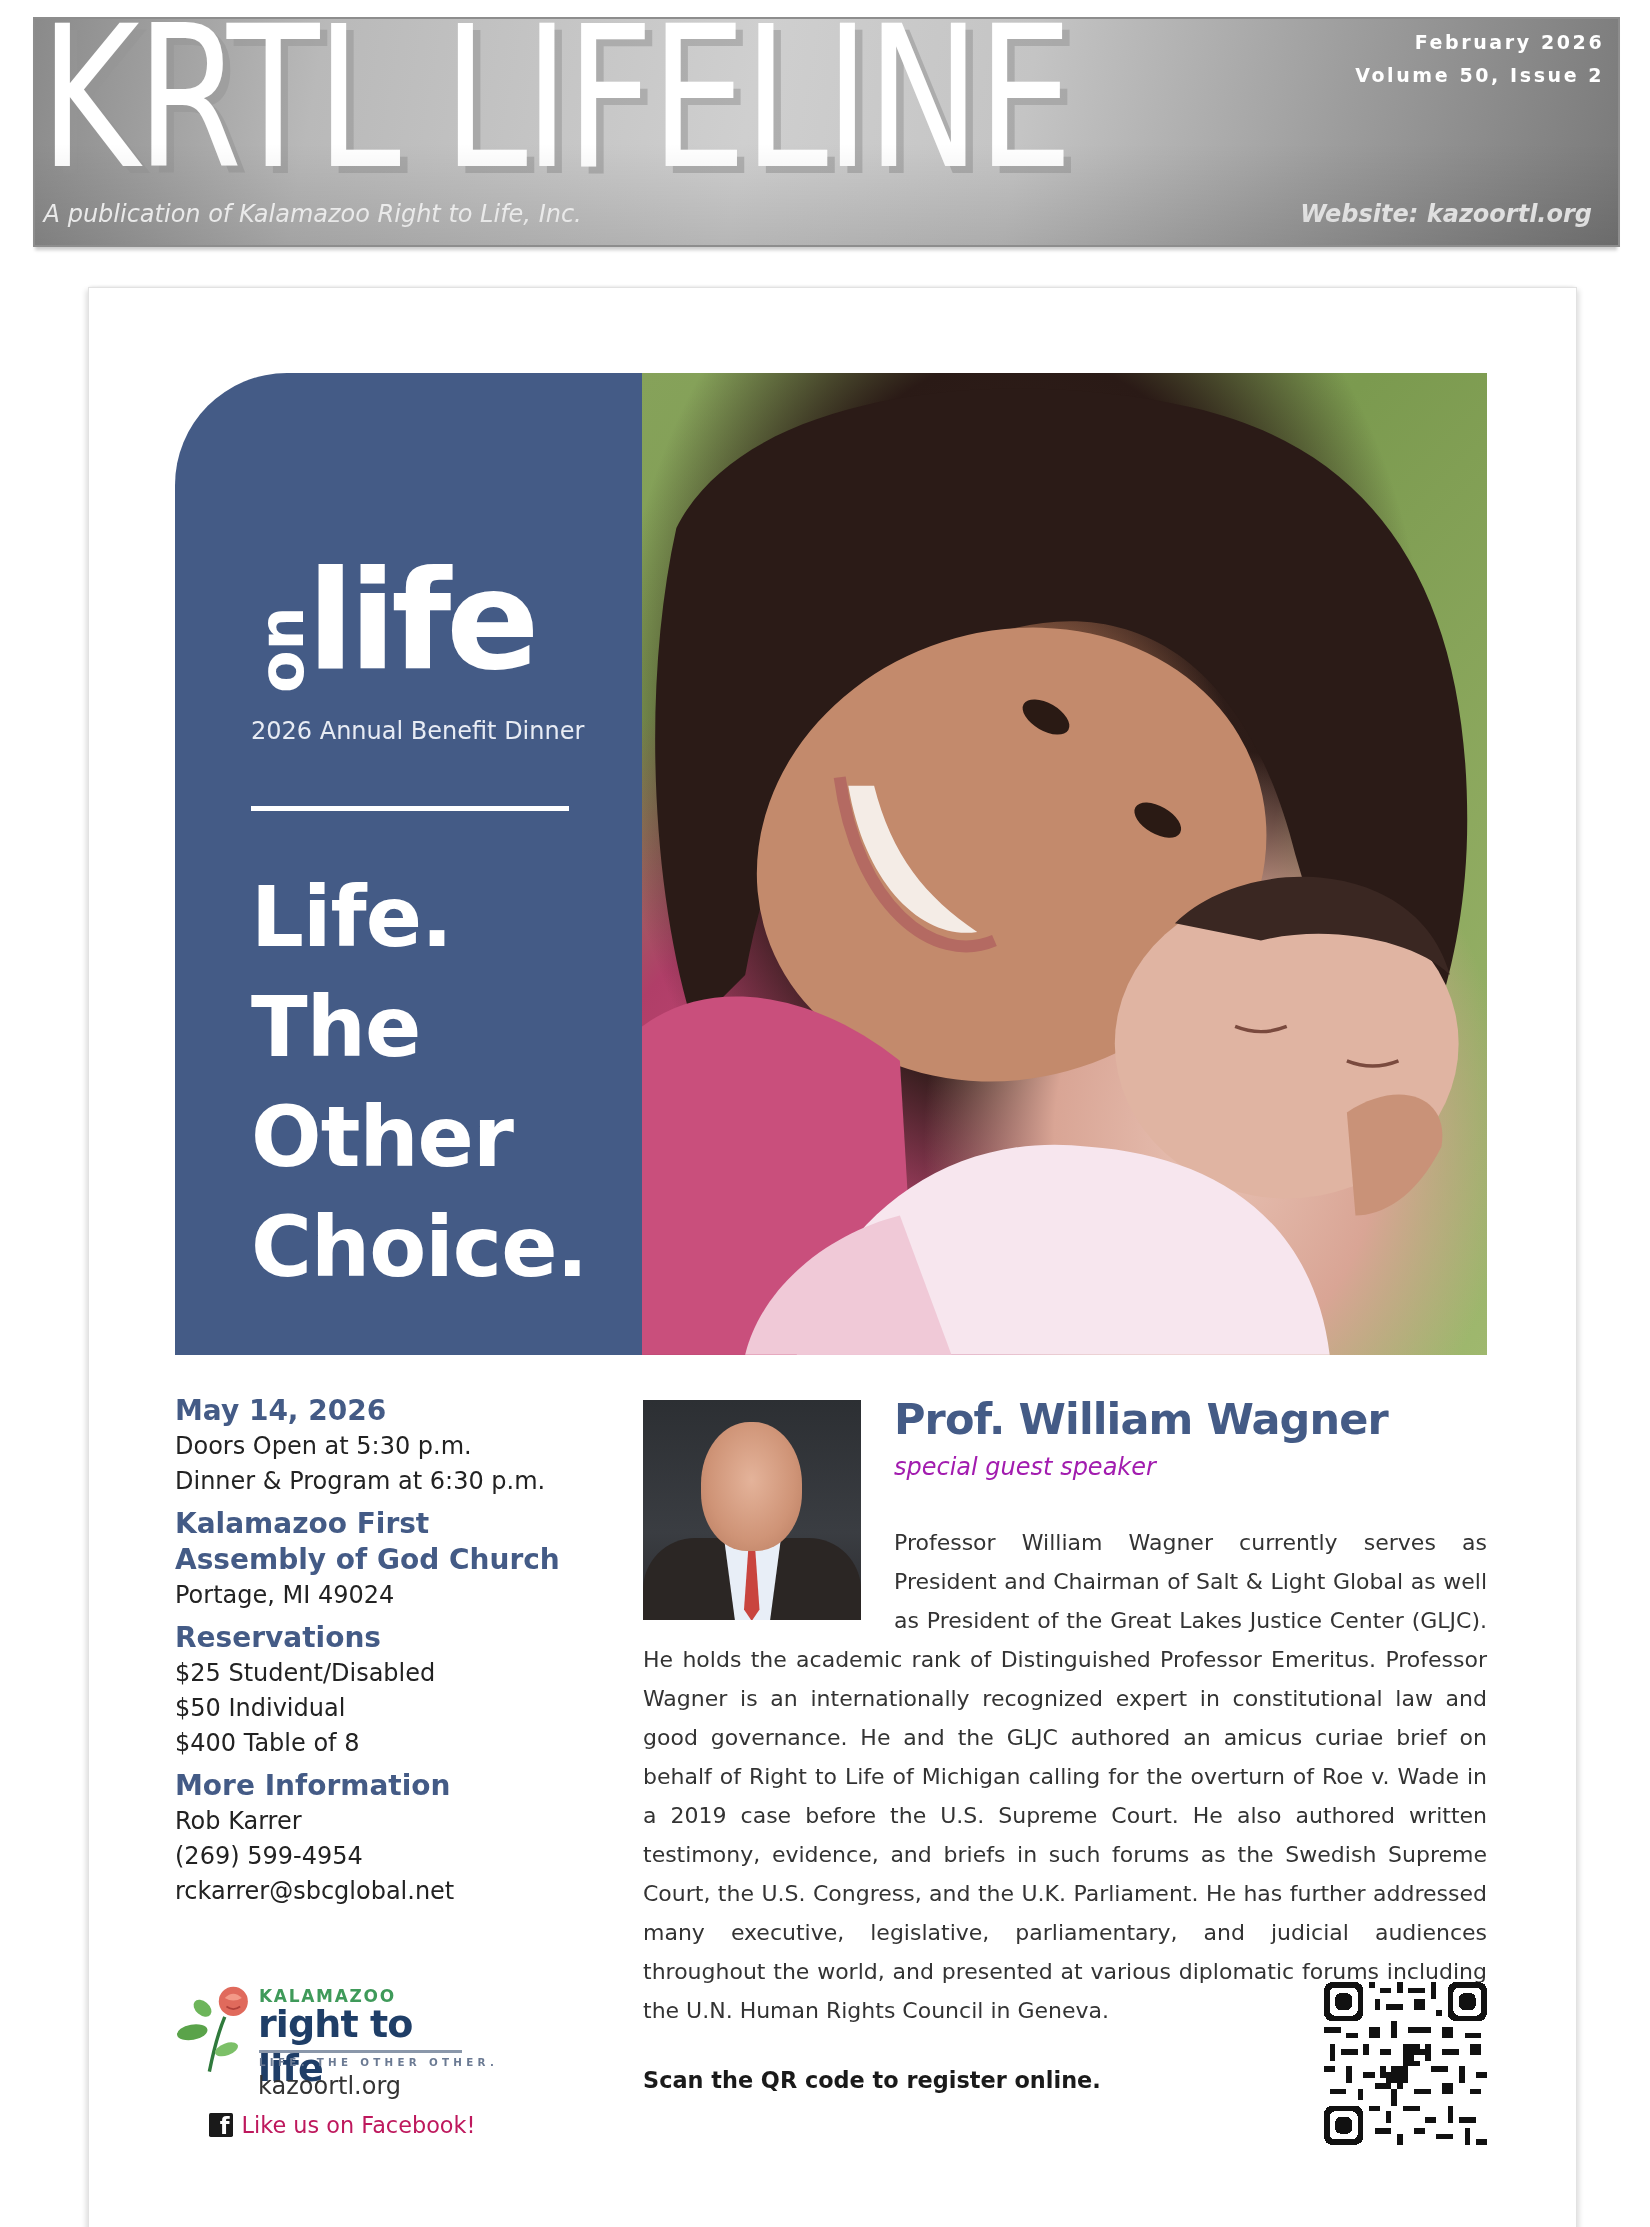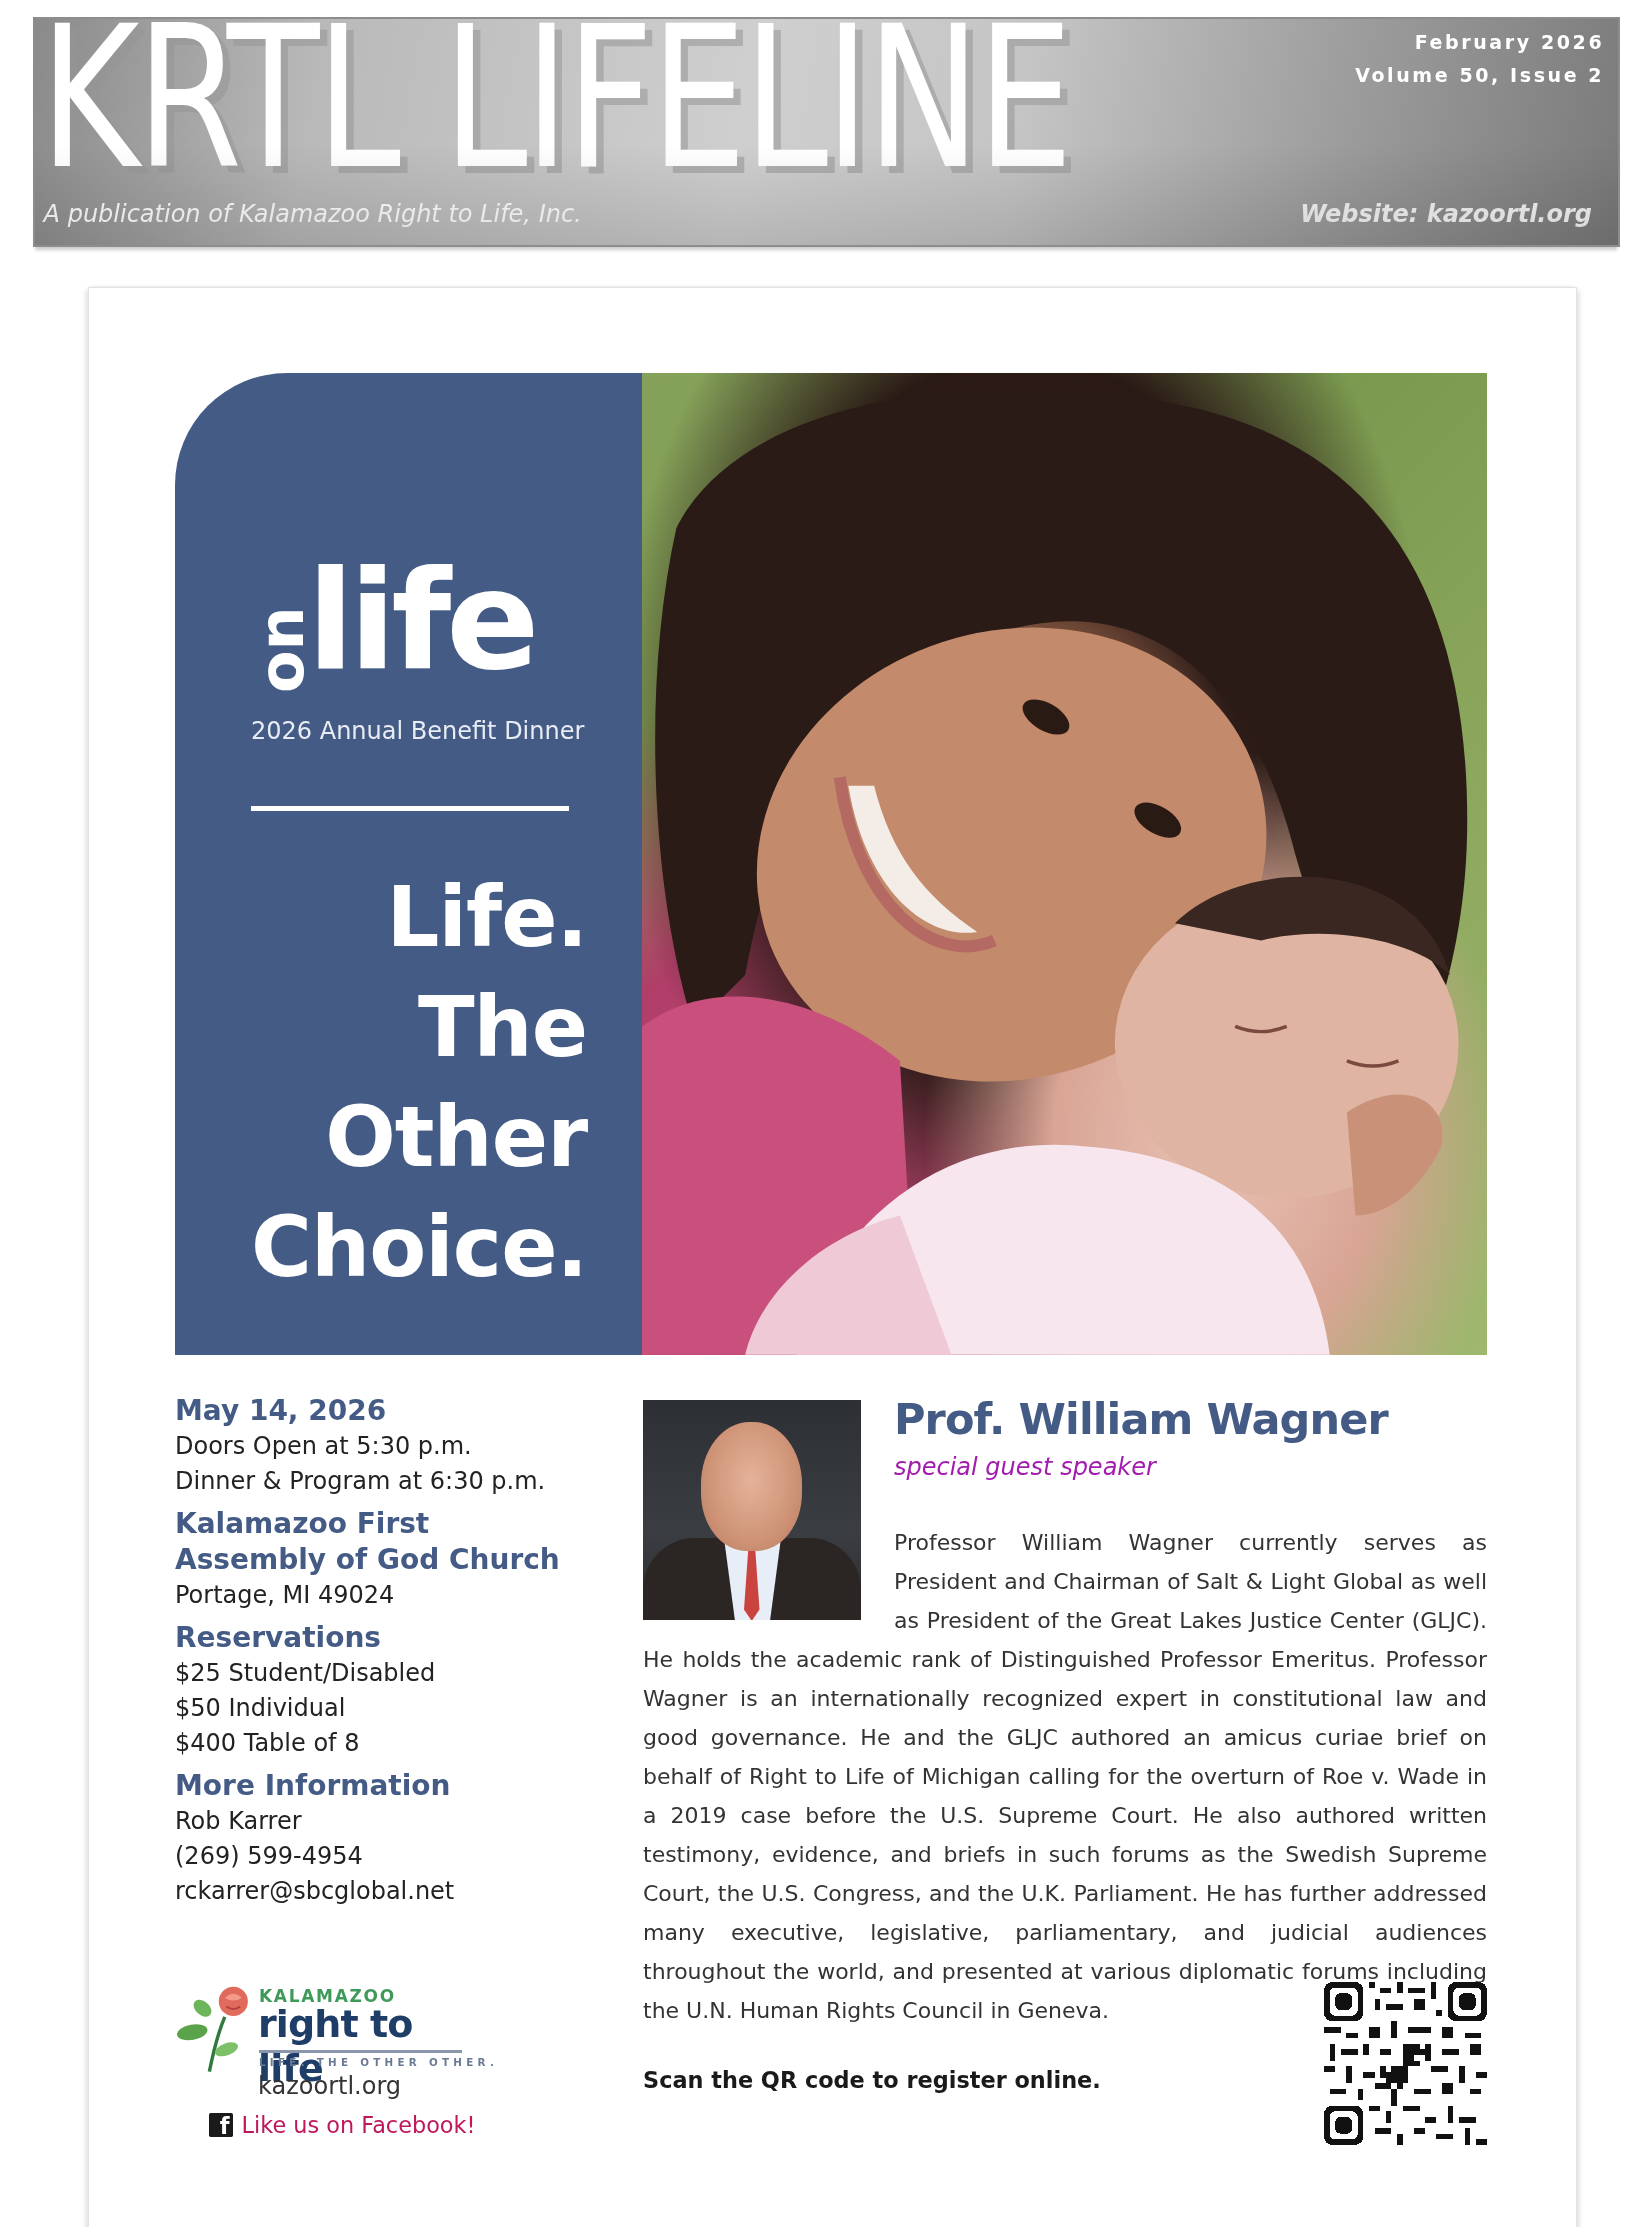--- a/index.html
+++ b/index.html
@@ -26,21 +26,21 @@
   .hero-panel{position:absolute;left:0;top:0;width:467px;height:982px;background:#445b86;border-top-left-radius:112px;}
   .focus-word{position:absolute;left:72px;top:52px;color:#fff;font-family:"DejaVu Sans",sans-serif;font-weight:bold;
     font-size:112px;letter-spacing:-2.6px;line-height:1;}
   .on-word{position:absolute;left:76px;top:205px;color:#fff;font-family:"DejaVu Sans",sans-serif;font-weight:bold;
     font-size:62px;line-height:1;transform:rotate(-90deg);transform-origin:left top;top:320px;}
   .life-word{position:absolute;left:132px;top:179px;color:#fff;font-family:"DejaVu Sans",sans-serif;font-weight:bold;
     font-size:138px;letter-spacing:-5.2px;line-height:1;text-align:right;}
   .dinner-sub{position:absolute;left:76px;top:344px;color:#e8ecf4;font-size:24px;font-family:"DejaVu Sans",sans-serif;}
   .hero-rule{position:absolute;left:76px;top:433px;width:318px;height:5.2px;background:#fff;}
   .tagline{position:absolute;left:76px;top:490px;color:#fff;font-family:"DejaVu Sans",sans-serif;font-weight:bold;
-    font-size:83px;line-height:110px;letter-spacing:-0.9px;text-align:right;}
+    font-size:83px;line-height:110px;letter-spacing:-0.9px;}
   .hero-photo{position:absolute;left:467px;top:0;width:845px;height:982px;overflow:hidden;
     background:radial-gradient(ellipse at 45% 45%,#b9876a 0%,#a26a4c 18%,transparent 34%),
       radial-gradient(ellipse at 68% 78%,#e8c2b4 0%,#d9a595 20%,transparent 36%),
       radial-gradient(ellipse at 45% 35%,#3a2520 0%,#2a1a16 40%,transparent 62%),
       radial-gradient(ellipse at 20% 85%,#c94d7a 0%,#b03e68 25%,transparent 45%),
       linear-gradient(135deg,#86a25a 0%,#7b9a4f 40%,#9fb86e 100%);}
   
   .details{position:absolute;left:175px;top:1393px;width:447px;font-family:"DejaVu Sans",sans-serif;}
   .dh{color:#445b86;font-weight:bold;font-size:28px;line-height:36px;margin:0;}
   .dl{color:#222;font-size:24px;line-height:35px;margin:0;}

